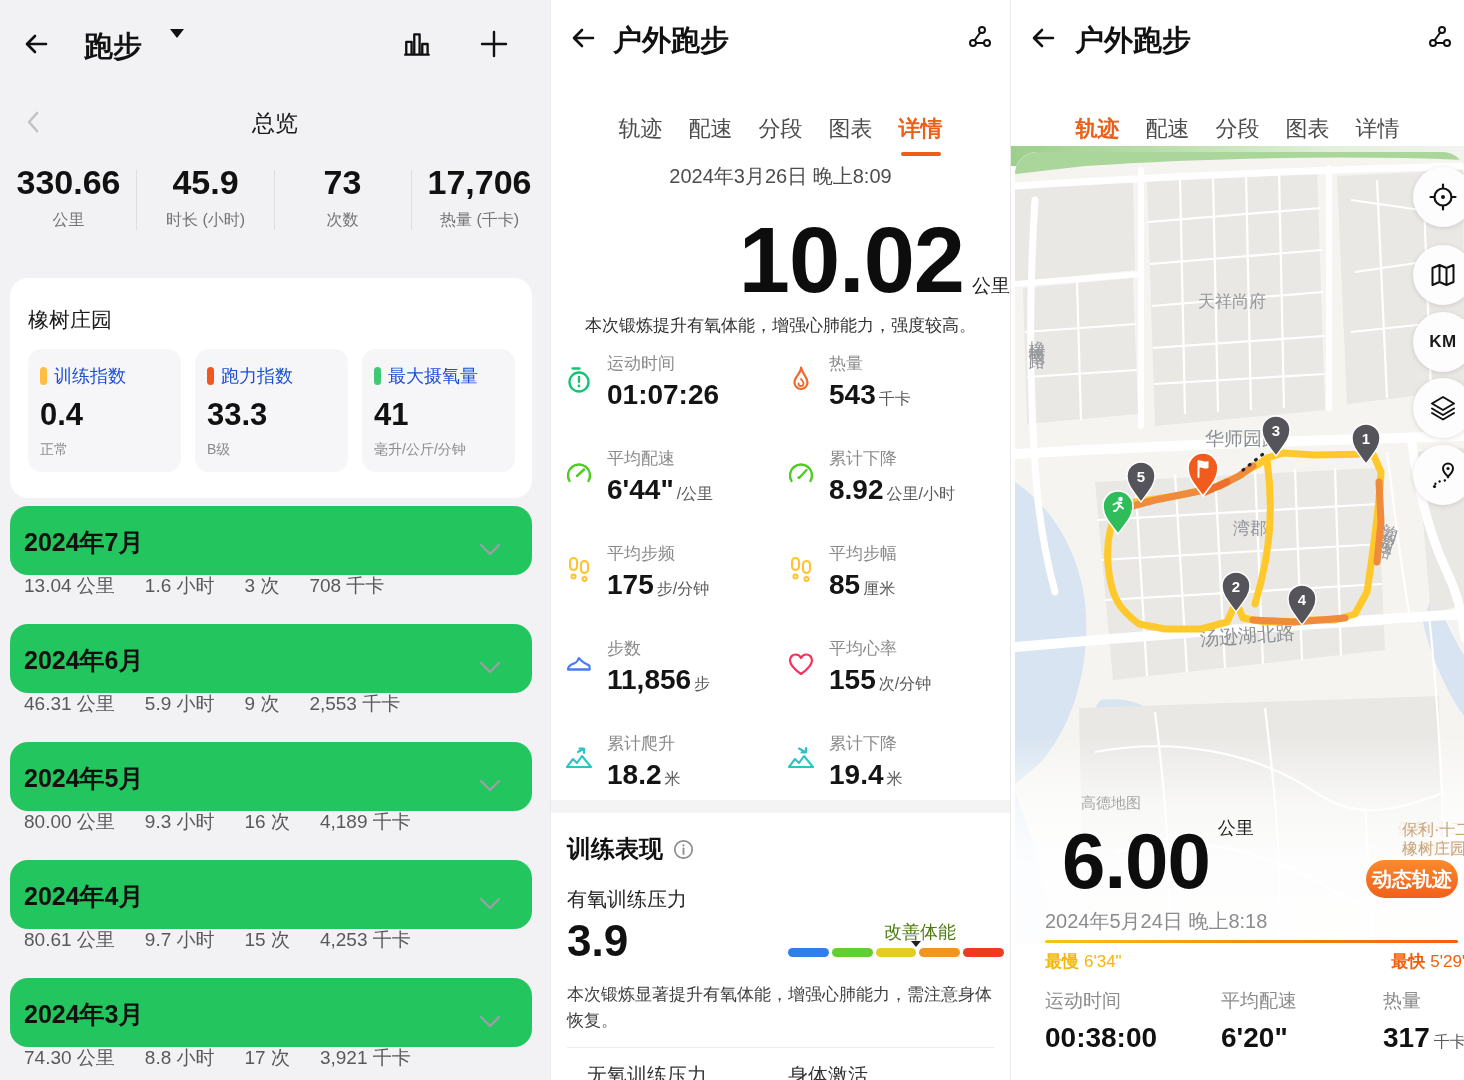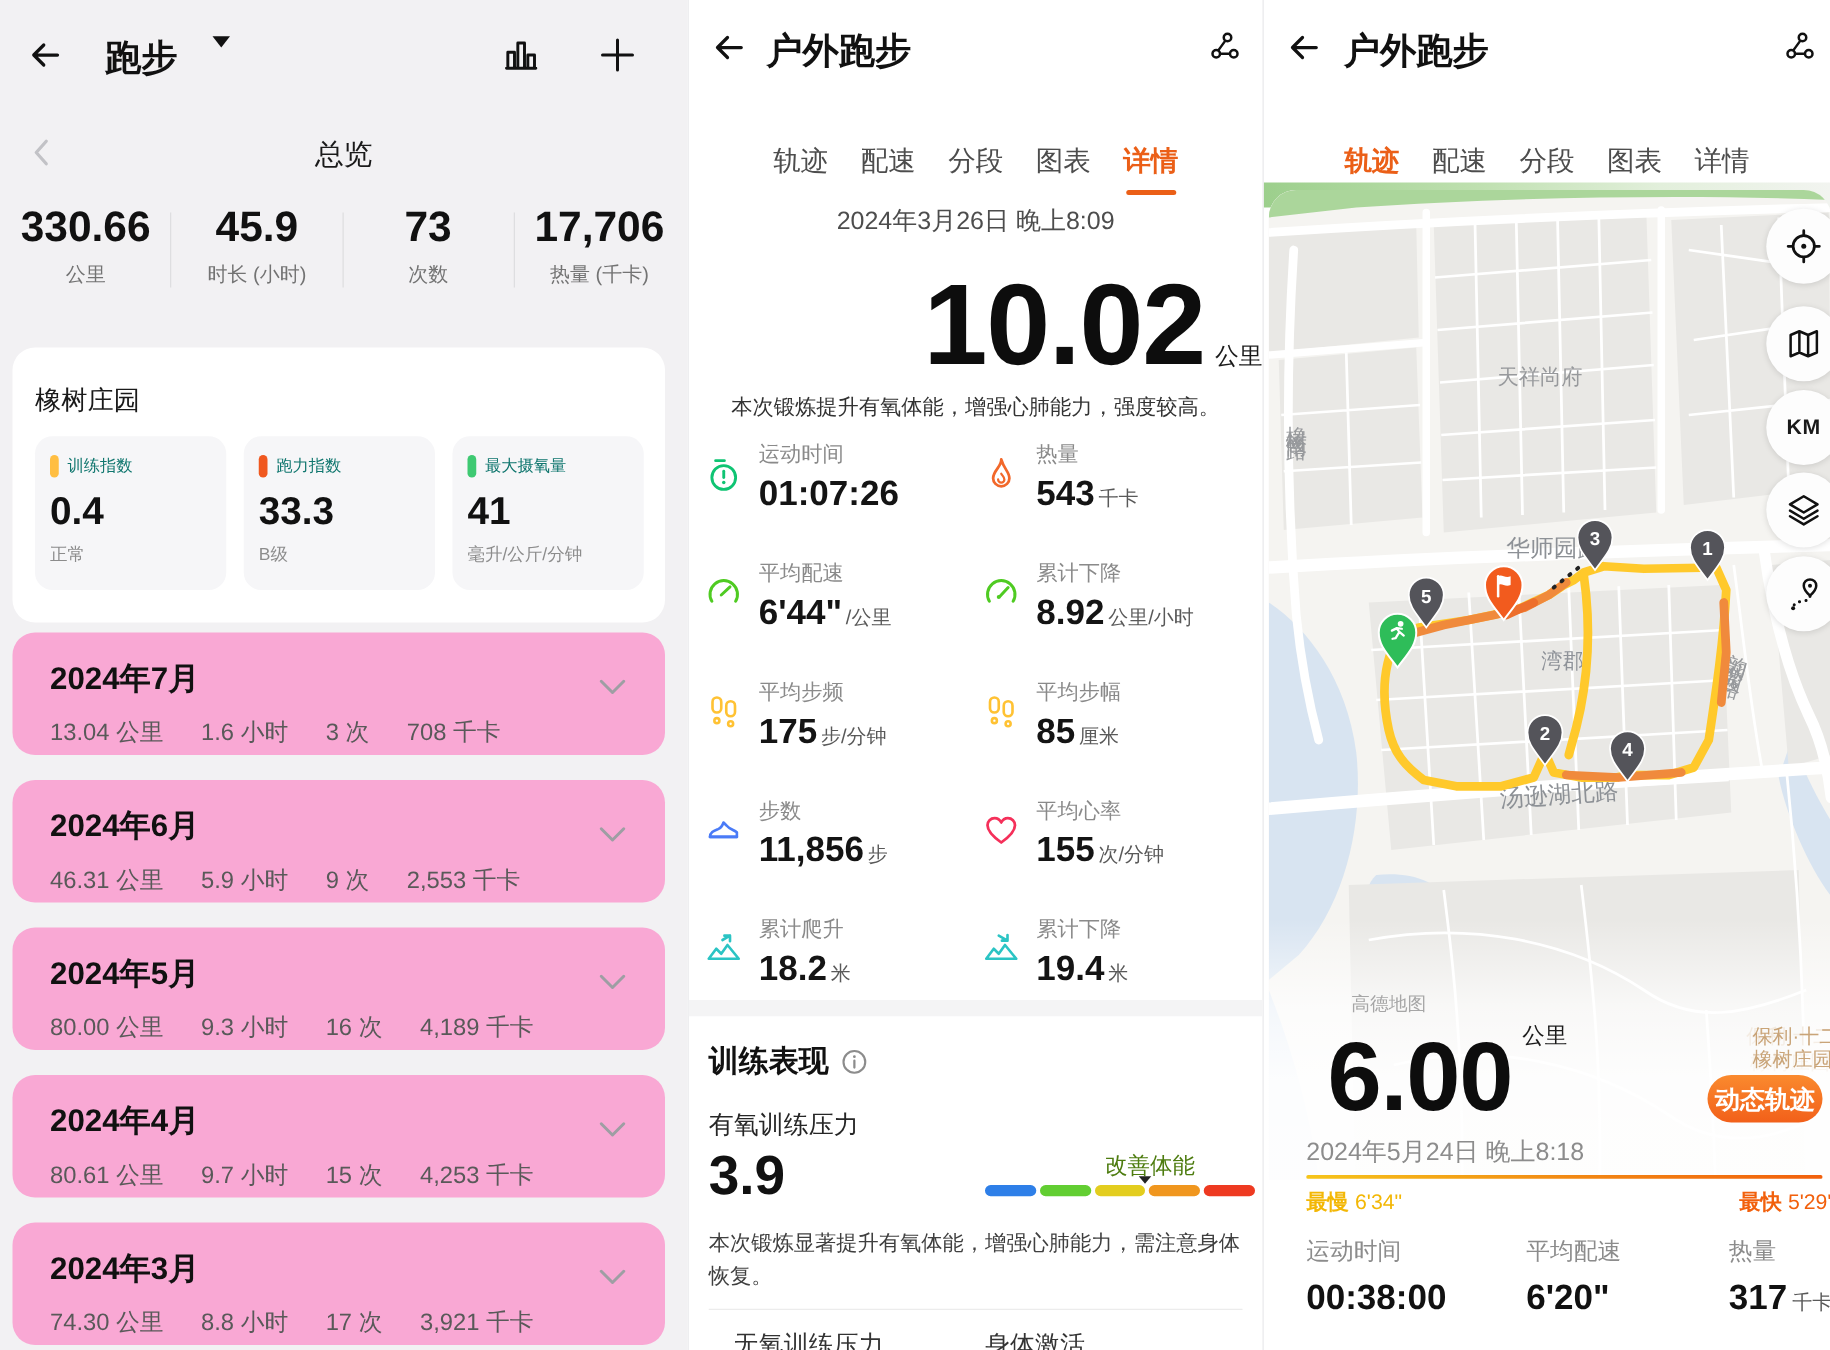--- a/index.html
+++ b/index.html
@@ -19,24 +19,24 @@
   .lstat { float:left; width:137px; text-align:center; }
   .lstat .v { font-size:34px; font-weight:700; color:#111; }
   .lstat .l { font-size:16px; color:#737373; margin-top:8px; }
   .vdiv { position:absolute; top:170px; width:1px; height:60px; background:#DEDEE0; }
   .card { position:absolute; left:10px; width:522px; background:#fff; border-radius:18px; }
   .ability-title { font-size:21px; font-weight:500; color:#1a1a1a; }
   .acard { position:absolute; top:71px; width:153px; height:123px; background:#F6F6F8; border-radius:14px; padding:15px 12px; }
   .acard .hd { display:flex; align-items:center; gap:7px; }
   .pill { width:7px; height:18px; border-radius:4px; flex:none; }
   .pill.c0 { background:#FFBE42; } .pill.c1 { background:#F0581F; } .pill.c2 { background:#3EC972; }
-  .acard .lb { font-size:13px; color:#0f766e; }
+  .acard .lb { font-size:18px; color:#1d4ed8; }
   .acard .vv { font-size:31px; font-weight:700; color:#111; margin-top:9px; }
   .acard .ss { font-size:14px; color:#8c8c8c; margin-top:8px; }
-  .mcard { position:absolute; left:10px; width:522px; height:98px; background:#f9a8d4; border-radius:18px; padding:20px 28px 0 30px; }
+  .mcard { position:absolute; left:10px; width:522px; height:69px; background:#22c55e; border-radius:18px; padding:20px 28px 0 14px; }
   .mcard .mt { font-size:25px; font-weight:700; color:#111; }
   .mcard .ms { display:flex; gap:30px; font-size:19px; color:#595959; margin-top:14px; }
   .mchev { position:absolute; right:30px; top:36px; }
 
   
   .tabs { position:absolute; top:98px; left:0; right:0; display:flex; justify-content:center; gap:26px;margin-top:16px; }
   .tab { position:relative; font-size:22px; color:#4d4d4d; padding-bottom:12px; }
   .tab.active { color:#EB5F17; font-weight:700; }
   .tab.active:after { content:""; position:absolute; left:50%; transform:translateX(-50%); bottom:0; width:40px; height:4px; border-radius:2px; background:#EB5F17; }
 

